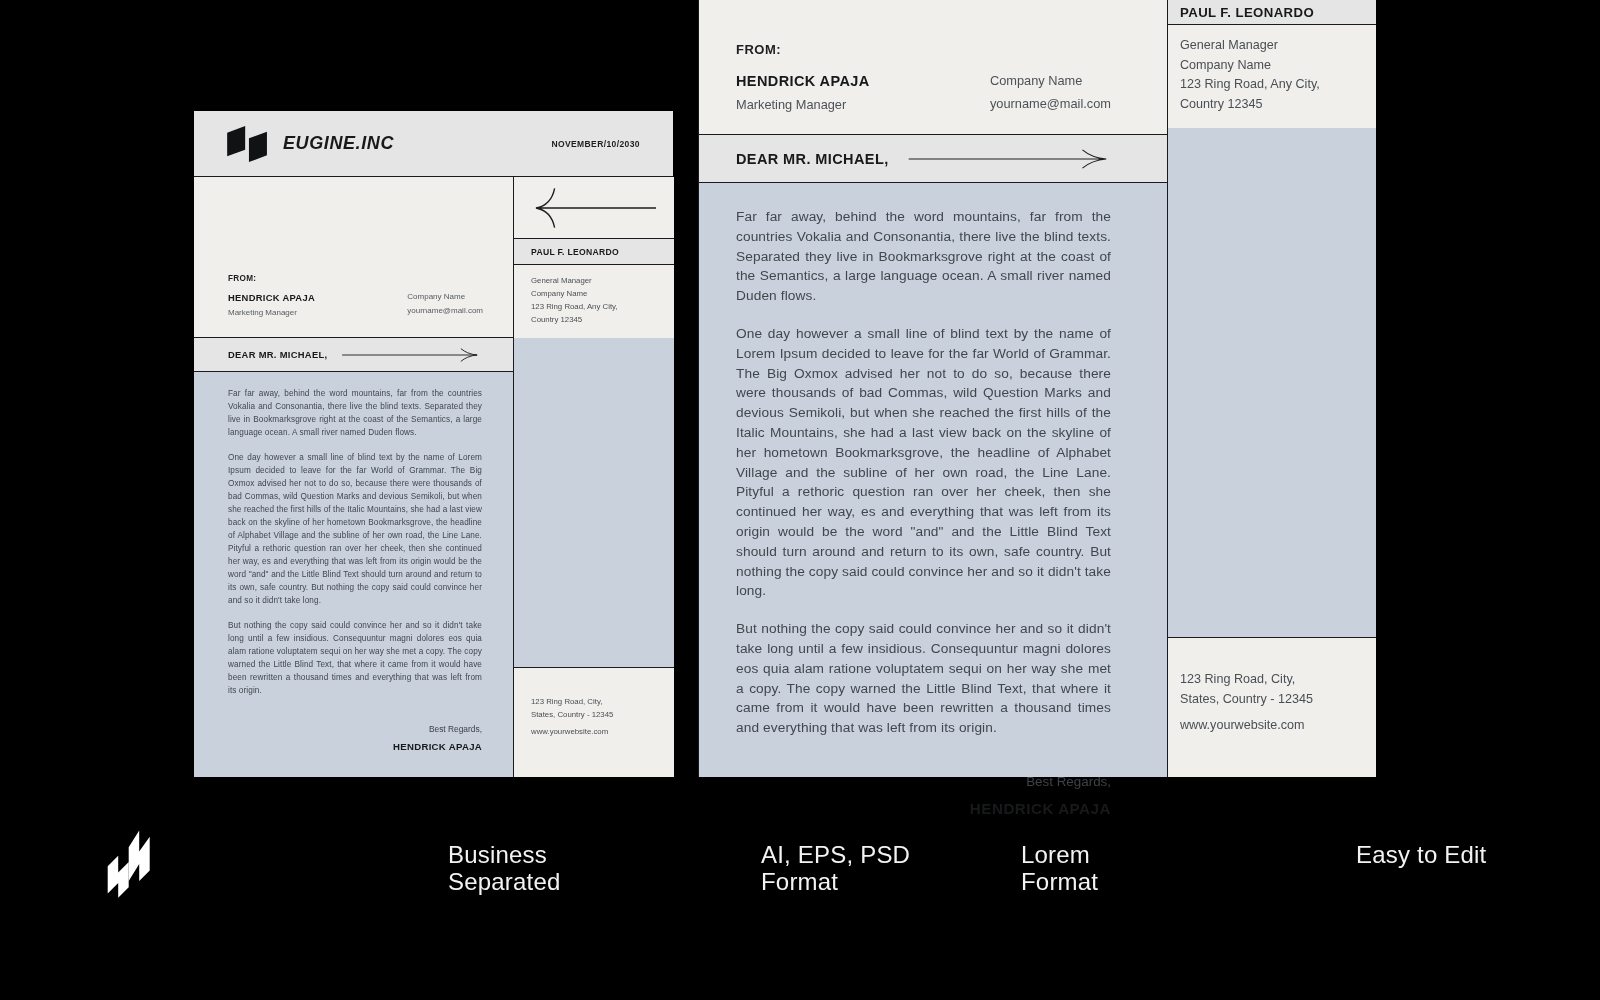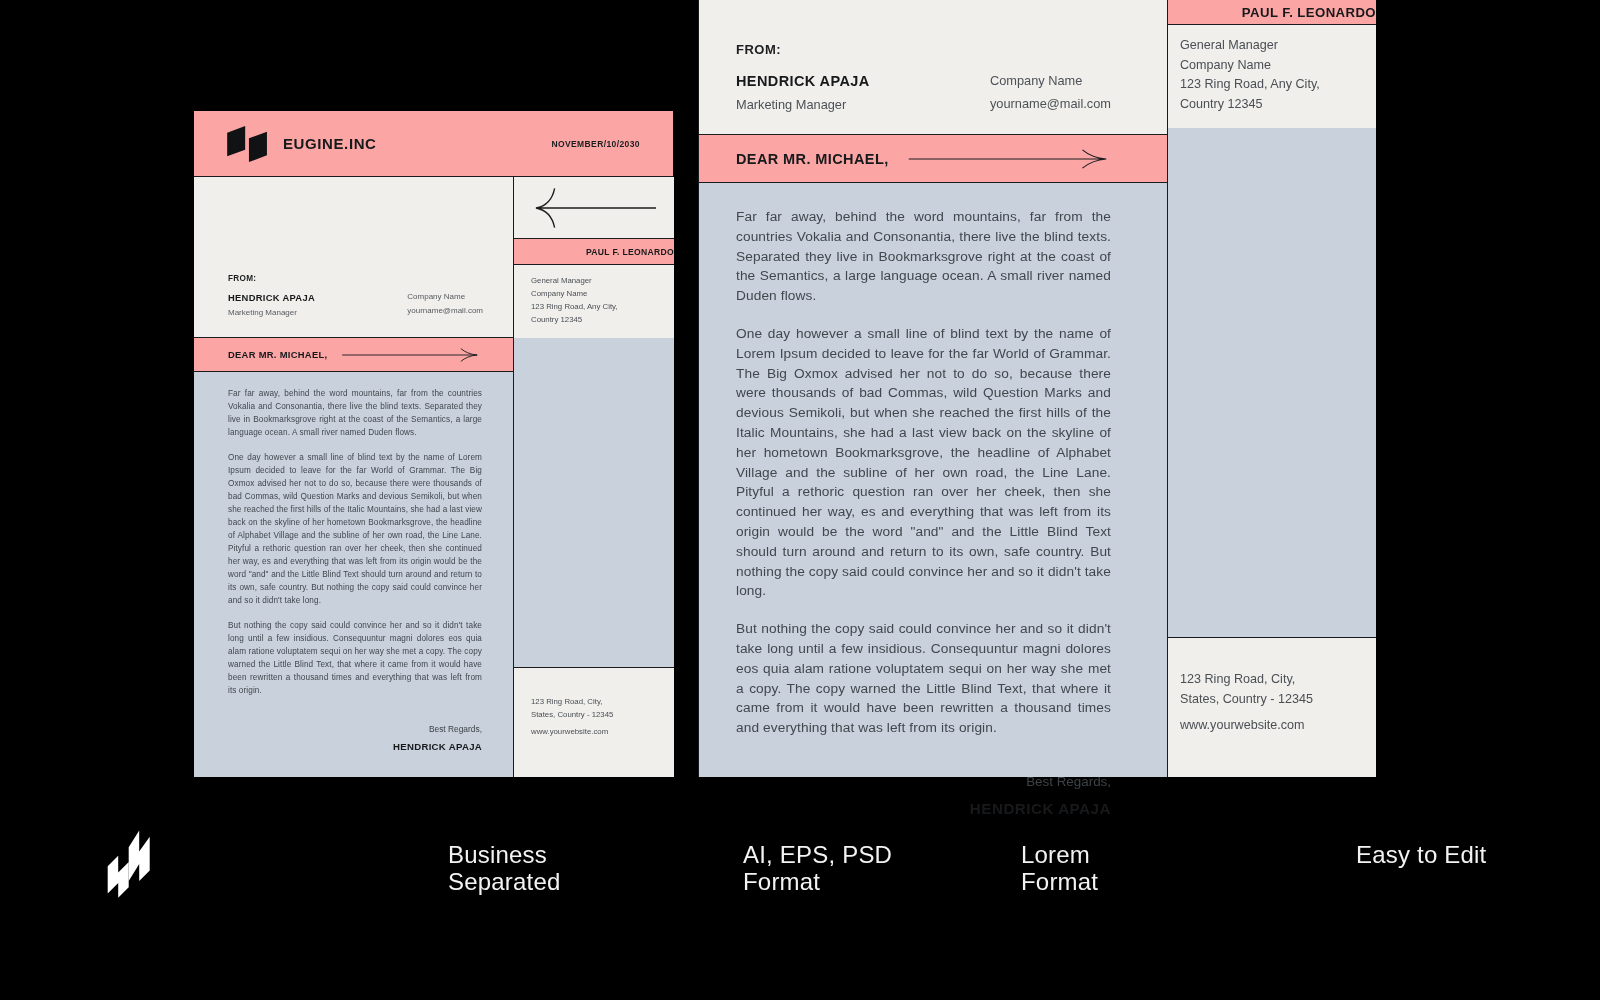--- a/index.html
+++ b/index.html
@@ -3,32 +3,32 @@
 <meta charset="utf-8">
 <style>
   html,body{margin:0;padding:0;}
   body{
     width:1600px;height:1000px;position:relative;overflow:hidden;
     background:#000;font-family:"Liberation Sans",sans-serif;
     -webkit-font-smoothing:antialiased;
   }
   .doc{position:absolute;}
   .abs{position:absolute;box-sizing:border-box;}
-  .band{background:#fca5a5;justify-content:flex-end;}
+  .band{background:#e5e5e5;}
   .paper{background:#f0efeb;}
   .bodybg{background:#c8d1dc;}
   .bt{border-top:1.5px solid #191b1e;}
   .bb{border-bottom:1.5px solid #191b1e;}
   .bl{border-left:1.5px solid #191b1e;}
 
   
   #doc-full{left:194px;top:111px;width:479px;height:666px;}
   .ld-header{left:0;top:0;width:479px;height:66px;display:flex;align-items:center;padding:0 33px;}
   .ld-brand{display:flex;align-items:center;gap:14px;flex:1;}
-  .ld-brand-name{font-size:15px;font-weight:700;letter-spacing:.6px;color:#17191b;}
+  .ld-brand-name{font-size:18px;font-weight:700;letter-spacing:.6px;color:#17191b;font-style:italic;}
   .ld-date{font-size:8.5px;font-weight:700;letter-spacing:.4px;color:#1c1e20;}
   .ld-left{left:0;top:66px;width:319px;height:600px;}
   .ld-from{left:0;top:0;width:319px;height:160px;display:flex;flex-direction:column;justify-content:flex-end;padding:0 30px 20px 34px;}
   .ld-from-row{display:flex;justify-content:space-between;margin-top:9px;}
   .lbl-sm{font-size:8.2px;font-weight:700;letter-spacing:.3px;color:#1c1e20;}
   .name-sm{font-size:9.4px;font-weight:700;letter-spacing:.3px;color:#17191b;}
   .muted-sm{font-size:8px;color:#565b60;margin-top:5px;}
   .ld-dear{left:0;top:160px;width:319px;height:35px;display:flex;align-items:center;padding:0 32px 0 34px;}
   .dear-sm{font-size:9.4px;font-weight:700;letter-spacing:.3px;color:#17191b;white-space:nowrap;}
   .ld-dear svg{flex:1;margin-left:14px;height:14px;}
@@ -68,21 +68,21 @@
   .side-band-lg{font-size:13.2px;font-weight:700;letter-spacing:.4px;color:#17191b;}
   .rd-info{left:0;top:25px;width:208px;height:103px;padding:11px 8px 0 12px;}
   .side-line-lg{font-size:12.6px;line-height:19.6px;color:#4a4f55;}
   .rd-spacer{left:0;top:128px;width:208px;height:510px;}
   .rd-footer{left:0;top:638px;width:208px;height:139px;padding:32px 8px 0 12px;}
   .gap-lg{margin-top:7px;}
 
   
   .feature{position:absolute;top:841px;color:#f3f3f3;font-size:24px;line-height:27px;font-weight:500;letter-spacing:.2px;}
   #feature-0{left:448px;}
-  #feature-1{left:743px;}
+  #feature-1{left:761px;}
   #feature-2{left:1021px;}
   #feature-3{left:1356px;}
   #bottom-logo{position:absolute;left:102px;top:820px;}
   svg{display:block;}
 </style>
 </head>
 <body>
 
 <div class="doc" id="doc-full">
 

